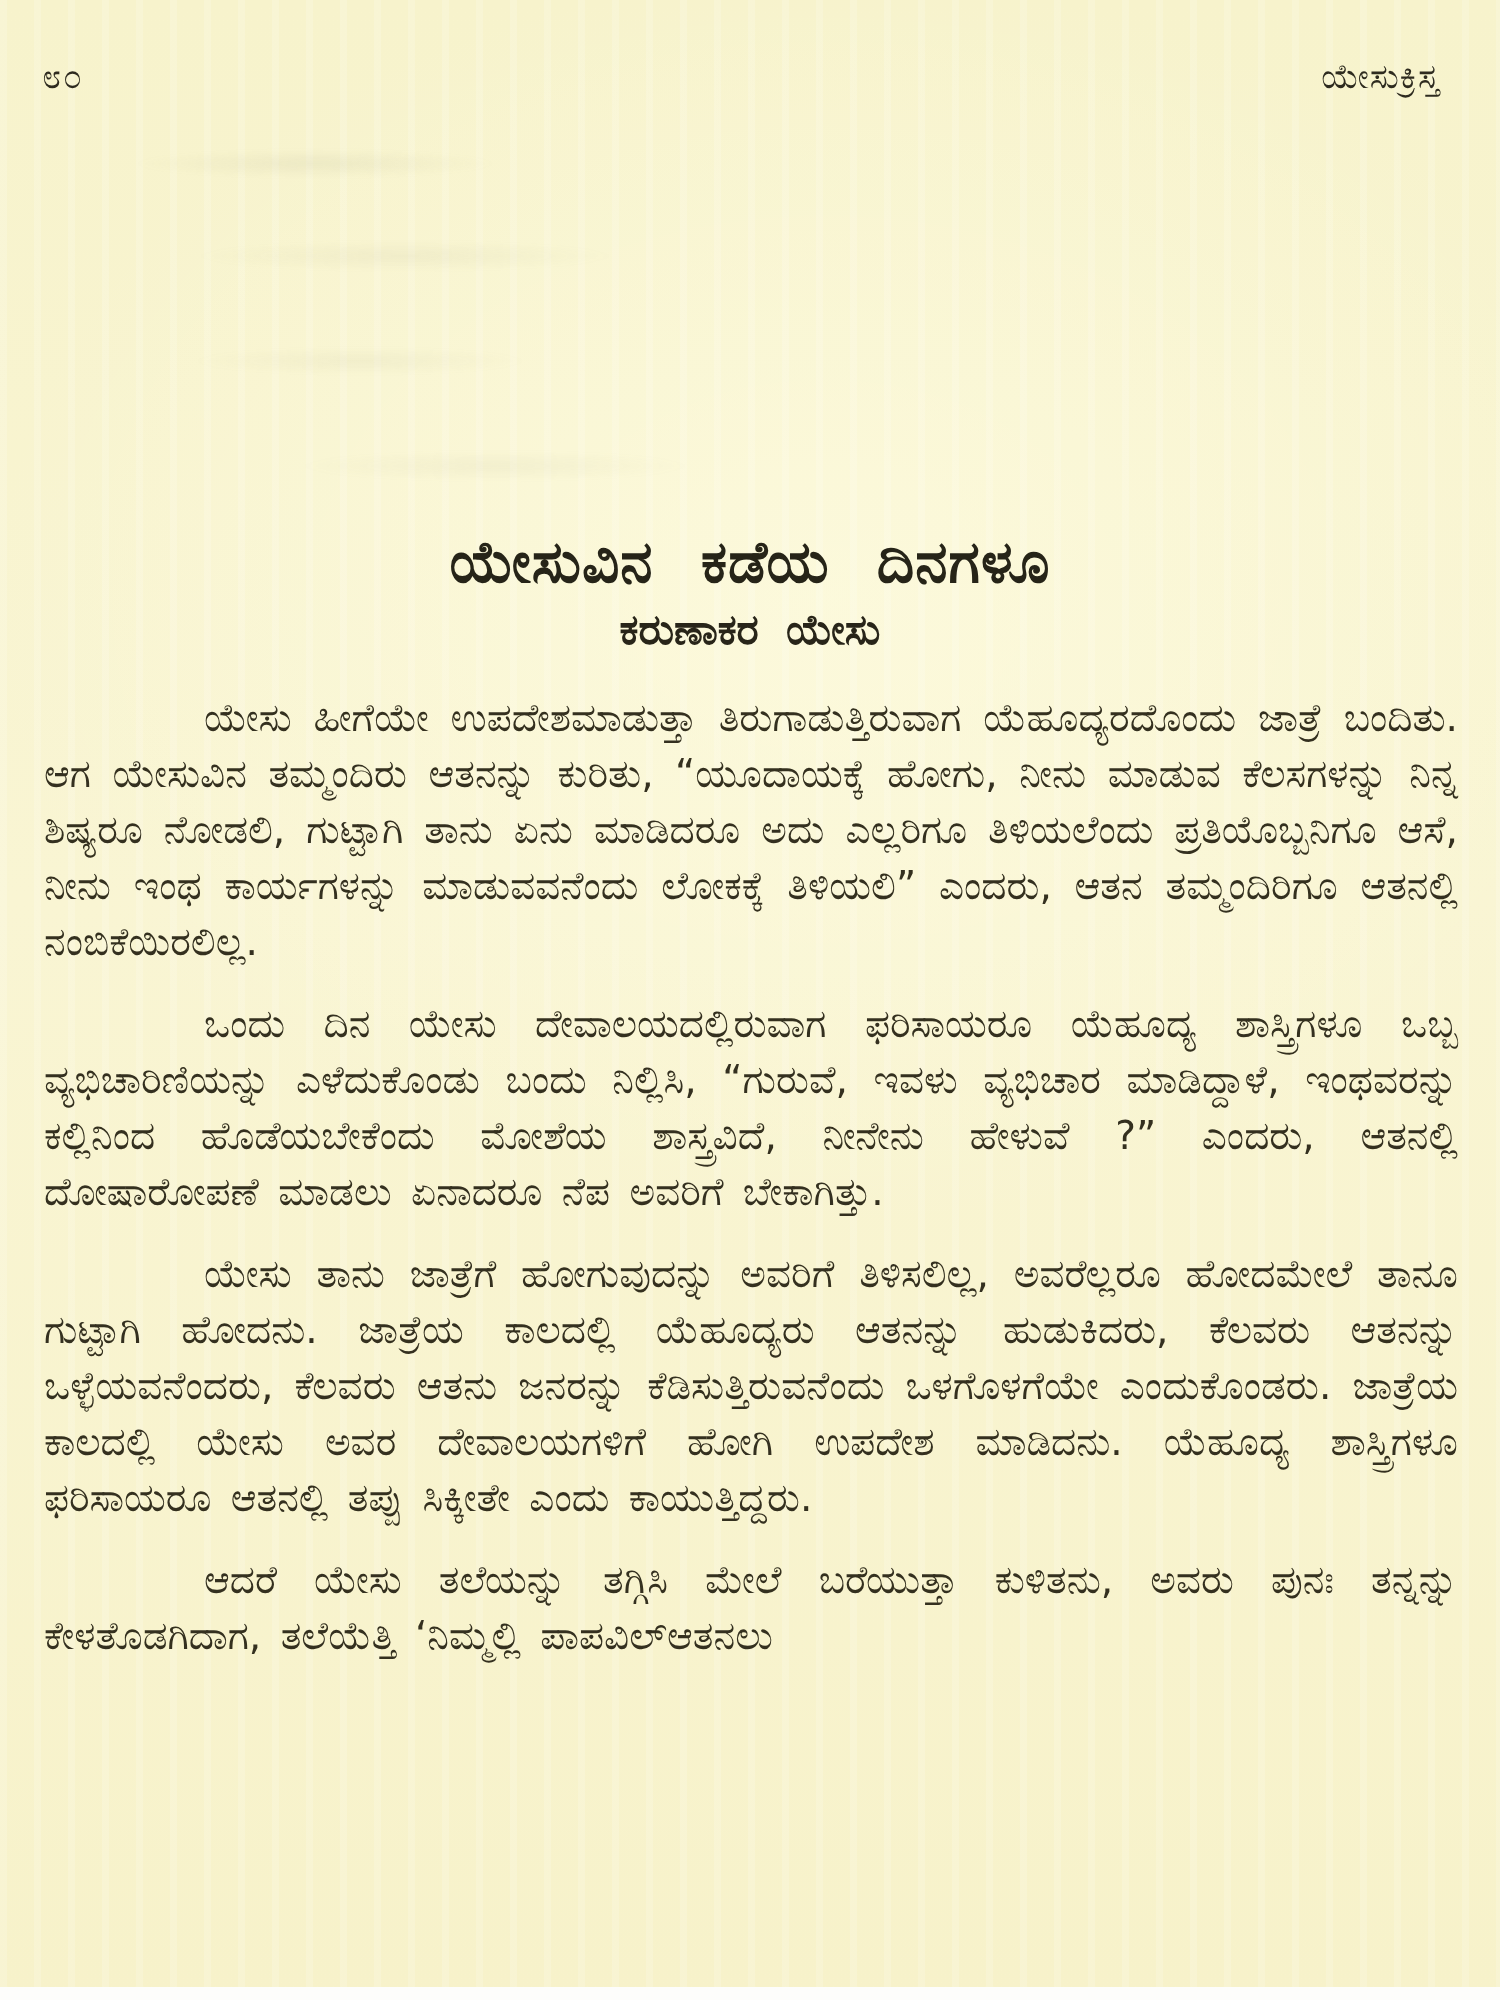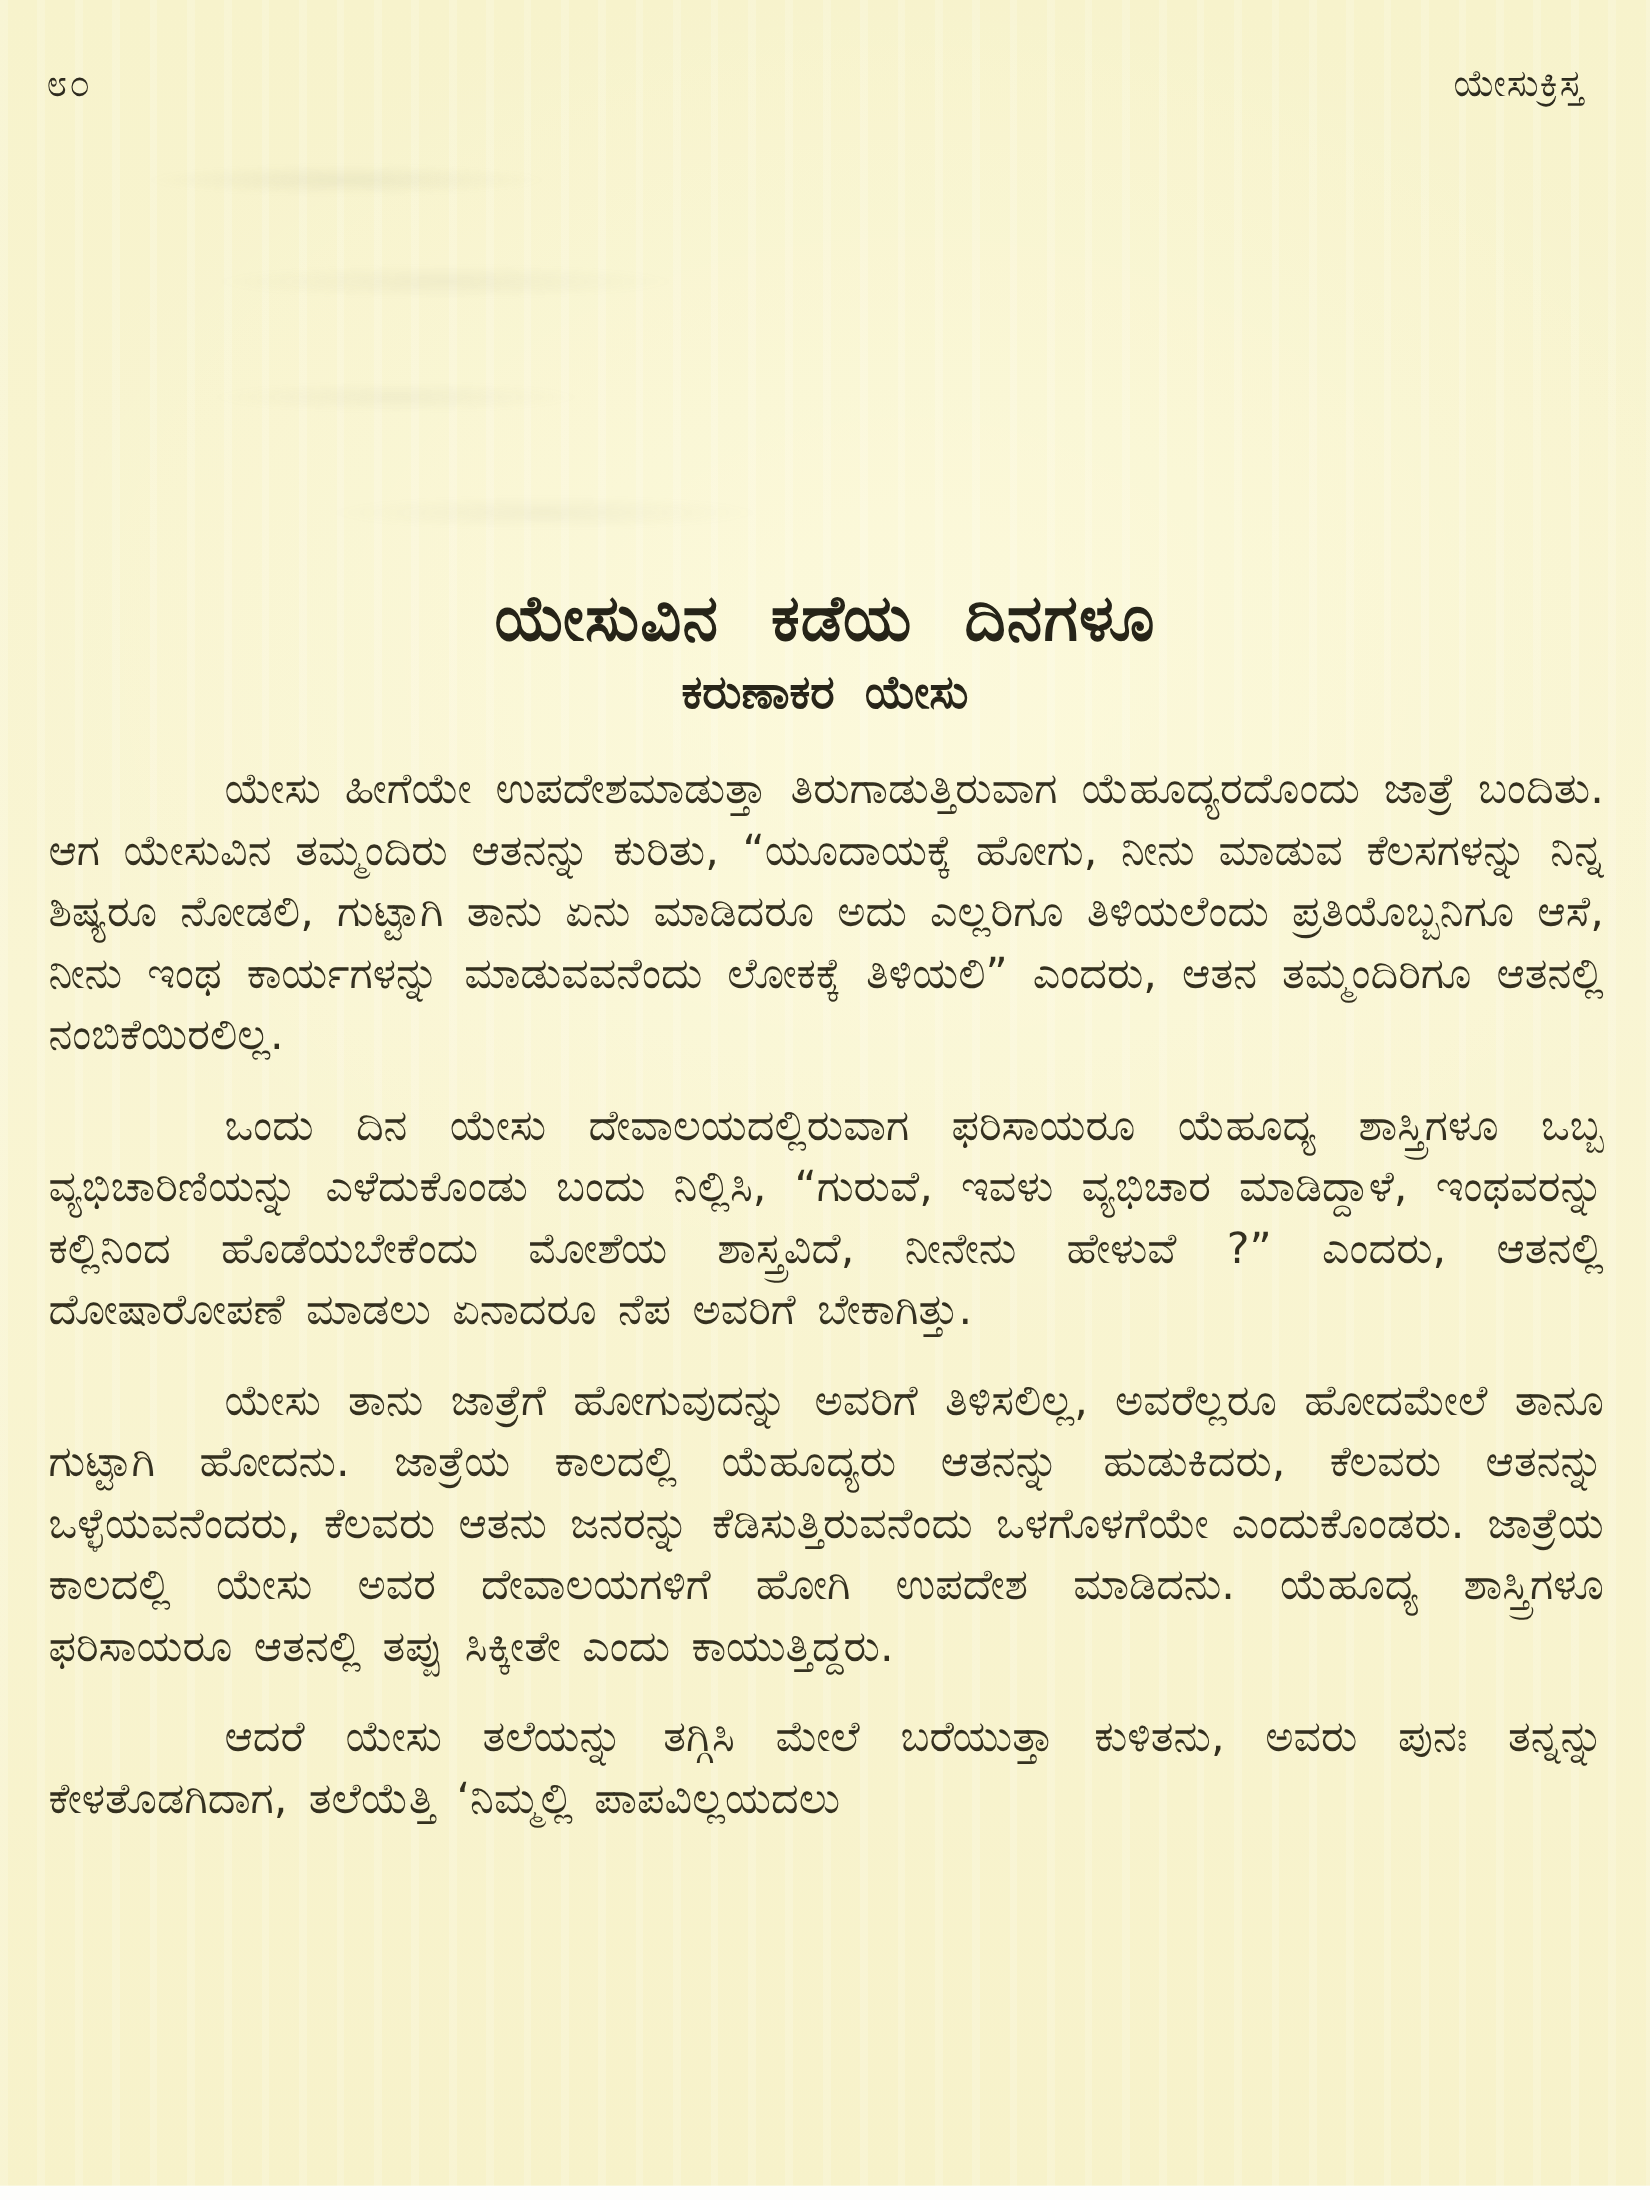--- a/index.html
+++ b/index.html
@@ -102,18 +102,18 @@
   </div>
 
   <h1 class="title">ಯೇಸುವಿನ ಕಡೆಯ ದಿನಗಳೂ</h1>
 
   <h2 class="subtitle">ಕರುಣಾಕರ ಯೇಸು</h2>
 
   <div class="body-text">
     <p class="para">ಯೇಸು ಹೀಗೆಯೇ ಉಪದೇಶಮಾಡುತ್ತಾ ತಿರುಗಾಡುತ್ತಿರುವಾಗ ಯೆಹೂದ್ಯರದೊಂದು ಜಾತ್ರೆ ಬಂದಿತು. ಆಗ ಯೇಸುವಿನ ತಮ್ಮಂದಿರು ಆತನನ್ನು ಕುರಿತು, “ಯೂದಾಯಕ್ಕೆ ಹೋಗು, ನೀನು ಮಾಡುವ ಕೆಲಸಗಳನ್ನು ನಿನ್ನ ಶಿಷ್ಯರೂ ನೋಡಲಿ, ಗುಟ್ಟಾಗಿ ತಾನು ಏನು ಮಾಡಿದರೂ ಅದು ಎಲ್ಲರಿಗೂ ತಿಳಿಯಲೆಂದು ಪ್ರತಿಯೊಬ್ಬನಿಗೂ ಆಸೆ, ನೀನು ಇಂಥ ಕಾರ್ಯಗಳನ್ನು ಮಾಡುವವನೆಂದು ಲೋಕಕ್ಕೆ ತಿಳಿಯಲಿ” ಎಂದರು, ಆತನ ತಮ್ಮಂದಿರಿಗೂ ಆತನಲ್ಲಿ ನಂಬಿಕೆಯಿರಲಿಲ್ಲ.</p>
     <p class="para">ಒಂದು ದಿನ ಯೇಸು ದೇವಾಲಯದಲ್ಲಿರುವಾಗ ಫರಿಸಾಯರೂ ಯೆಹೂದ್ಯ ಶಾಸ್ತ್ರಿಗಳೂ ಒಬ್ಬ ವ್ಯಭಿಚಾರಿಣಿಯನ್ನು ಎಳೆದುಕೊಂಡು ಬಂದು ನಿಲ್ಲಿಸಿ, “ಗುರುವೆ, ಇವಳು ವ್ಯಭಿಚಾರ ಮಾಡಿದ್ದಾಳೆ, ಇಂಥವರನ್ನು ಕಲ್ಲಿನಿಂದ ಹೊಡೆಯಬೇಕೆಂದು ಮೋಶೆಯ ಶಾಸ್ತ್ರವಿದೆ, ನೀನೇನು ಹೇಳುವೆ ?” ಎಂದರು, ಆತನಲ್ಲಿ ದೋಷಾರೋಪಣೆ ಮಾಡಲು ಏನಾದರೂ ನೆಪ ಅವರಿಗೆ ಬೇಕಾಗಿತ್ತು.</p>
     <p class="para">ಯೇಸು ತಾನು ಜಾತ್ರೆಗೆ ಹೋಗುವುದನ್ನು ಅವರಿಗೆ ತಿಳಿಸಲಿಲ್ಲ, ಅವರೆಲ್ಲರೂ ಹೋದಮೇಲೆ ತಾನೂ ಗುಟ್ಟಾಗಿ ಹೋದನು. ಜಾತ್ರೆಯ ಕಾಲದಲ್ಲಿ ಯೆಹೂದ್ಯರು ಆತನನ್ನು ಹುಡುಕಿದರು, ಕೆಲವರು ಆತನನ್ನು ಒಳ್ಳೆಯವನೆಂದರು, ಕೆಲವರು ಆತನು ಜನರನ್ನು ಕೆಡಿಸುತ್ತಿರುವನೆಂದು ಒಳಗೊಳಗೆಯೇ ಎಂದುಕೊಂಡರು. ಜಾತ್ರೆಯ ಕಾಲದಲ್ಲಿ ಯೇಸು ಅವರ ದೇವಾಲಯಗಳಿಗೆ ಹೋಗಿ ಉಪದೇಶ ಮಾಡಿದನು. ಯೆಹೂದ್ಯ ಶಾಸ್ತ್ರಿಗಳೂ ಫರಿಸಾಯರೂ ಆತನಲ್ಲಿ ತಪ್ಪು ಸಿಕ್ಕೀತೇ ಎಂದು ಕಾಯುತ್ತಿದ್ದರು.</p>
-    <p class="para">ಆದರೆ ಯೇಸು ತಲೆಯನ್ನು ತಗ್ಗಿಸಿ ಮೇಲೆ ಬರೆಯುತ್ತಾ ಕುಳಿತನು, ಅವರು ಪುನಃ ತನ್ನನ್ನು ಕೇಳತೊಡಗಿದಾಗ, ತಲೆಯೆತ್ತಿ ‘ನಿಮ್ಮಲ್ಲಿ ಪಾಪವಿಲ್ಲಯದಲು</p>
+    <p class="para">ಆದರೆ ಯೇಸು ತಲೆಯನ್ನು ತಗ್ಗಿಸಿ ಮೇಲೆ ಬರೆಯುತ್ತಾ ಕುಳಿತನು, ಅವರು ಪುನಃ ತನ್ನನ್ನು ಕೇಳತೊಡಗಿದಾಗ, ತಲೆಯೆತ್ತಿ ‘ನಿಮ್ಮಲ್ಲಿ ಪಾಪವಿಲ್ಆತನಲು</p>
   </div>
 
   <div class="scan-edge-bottom"></div>
 
 </div>
 
 </body></html>

